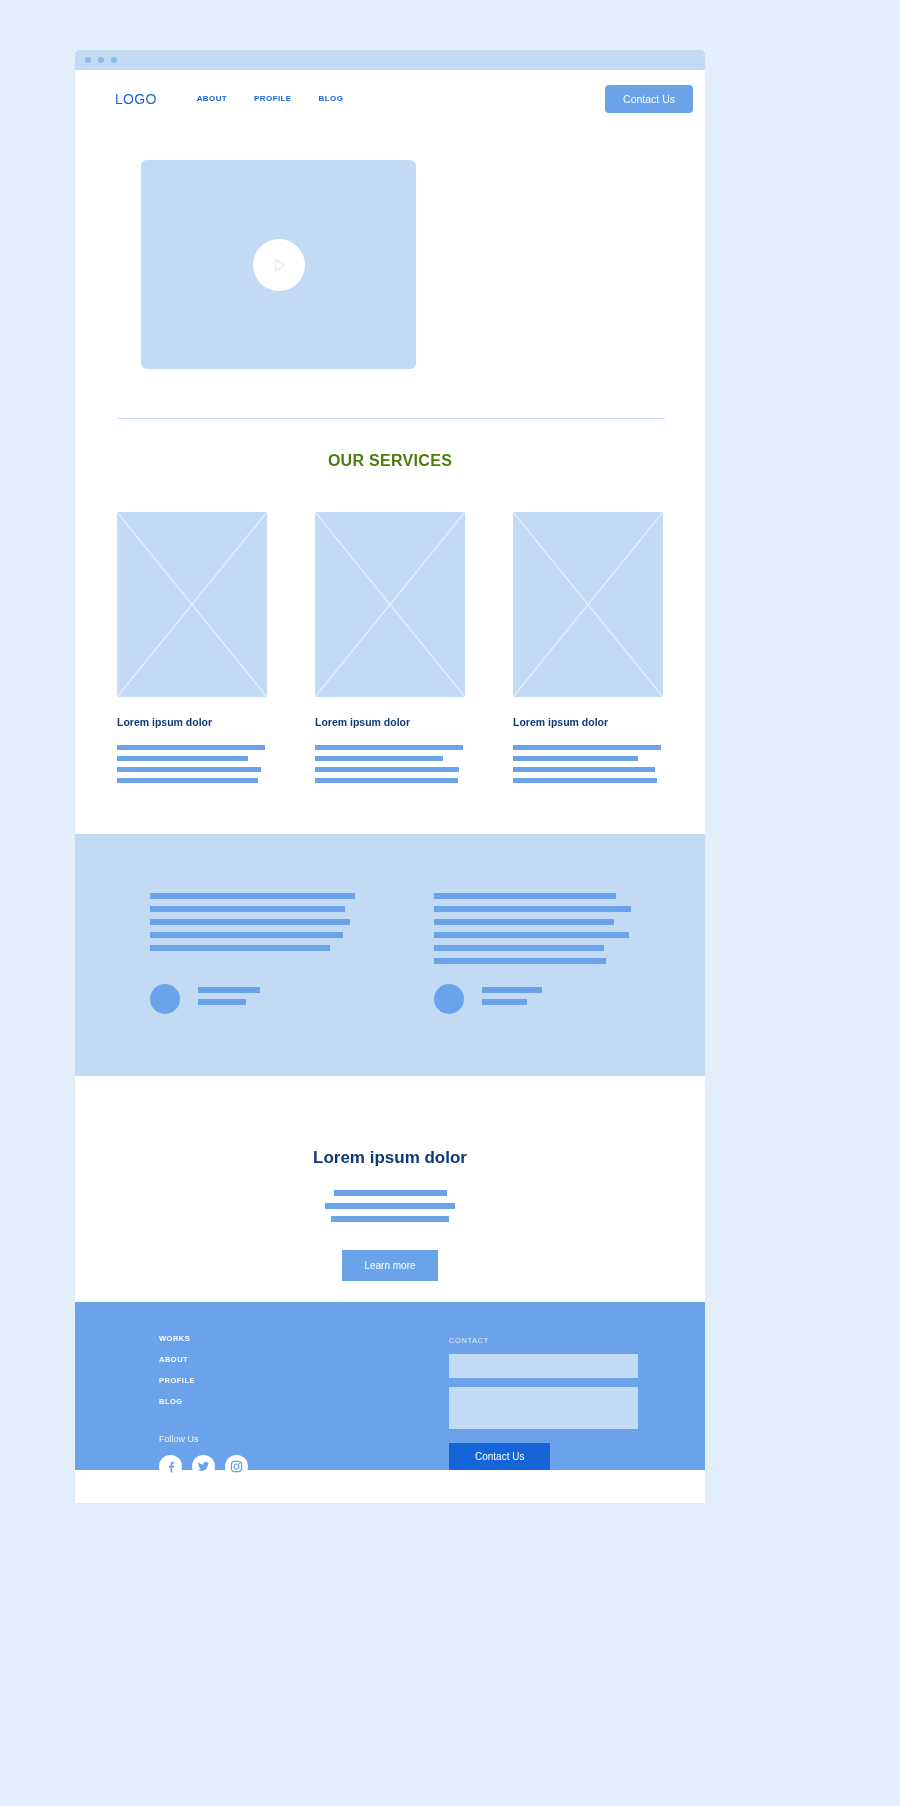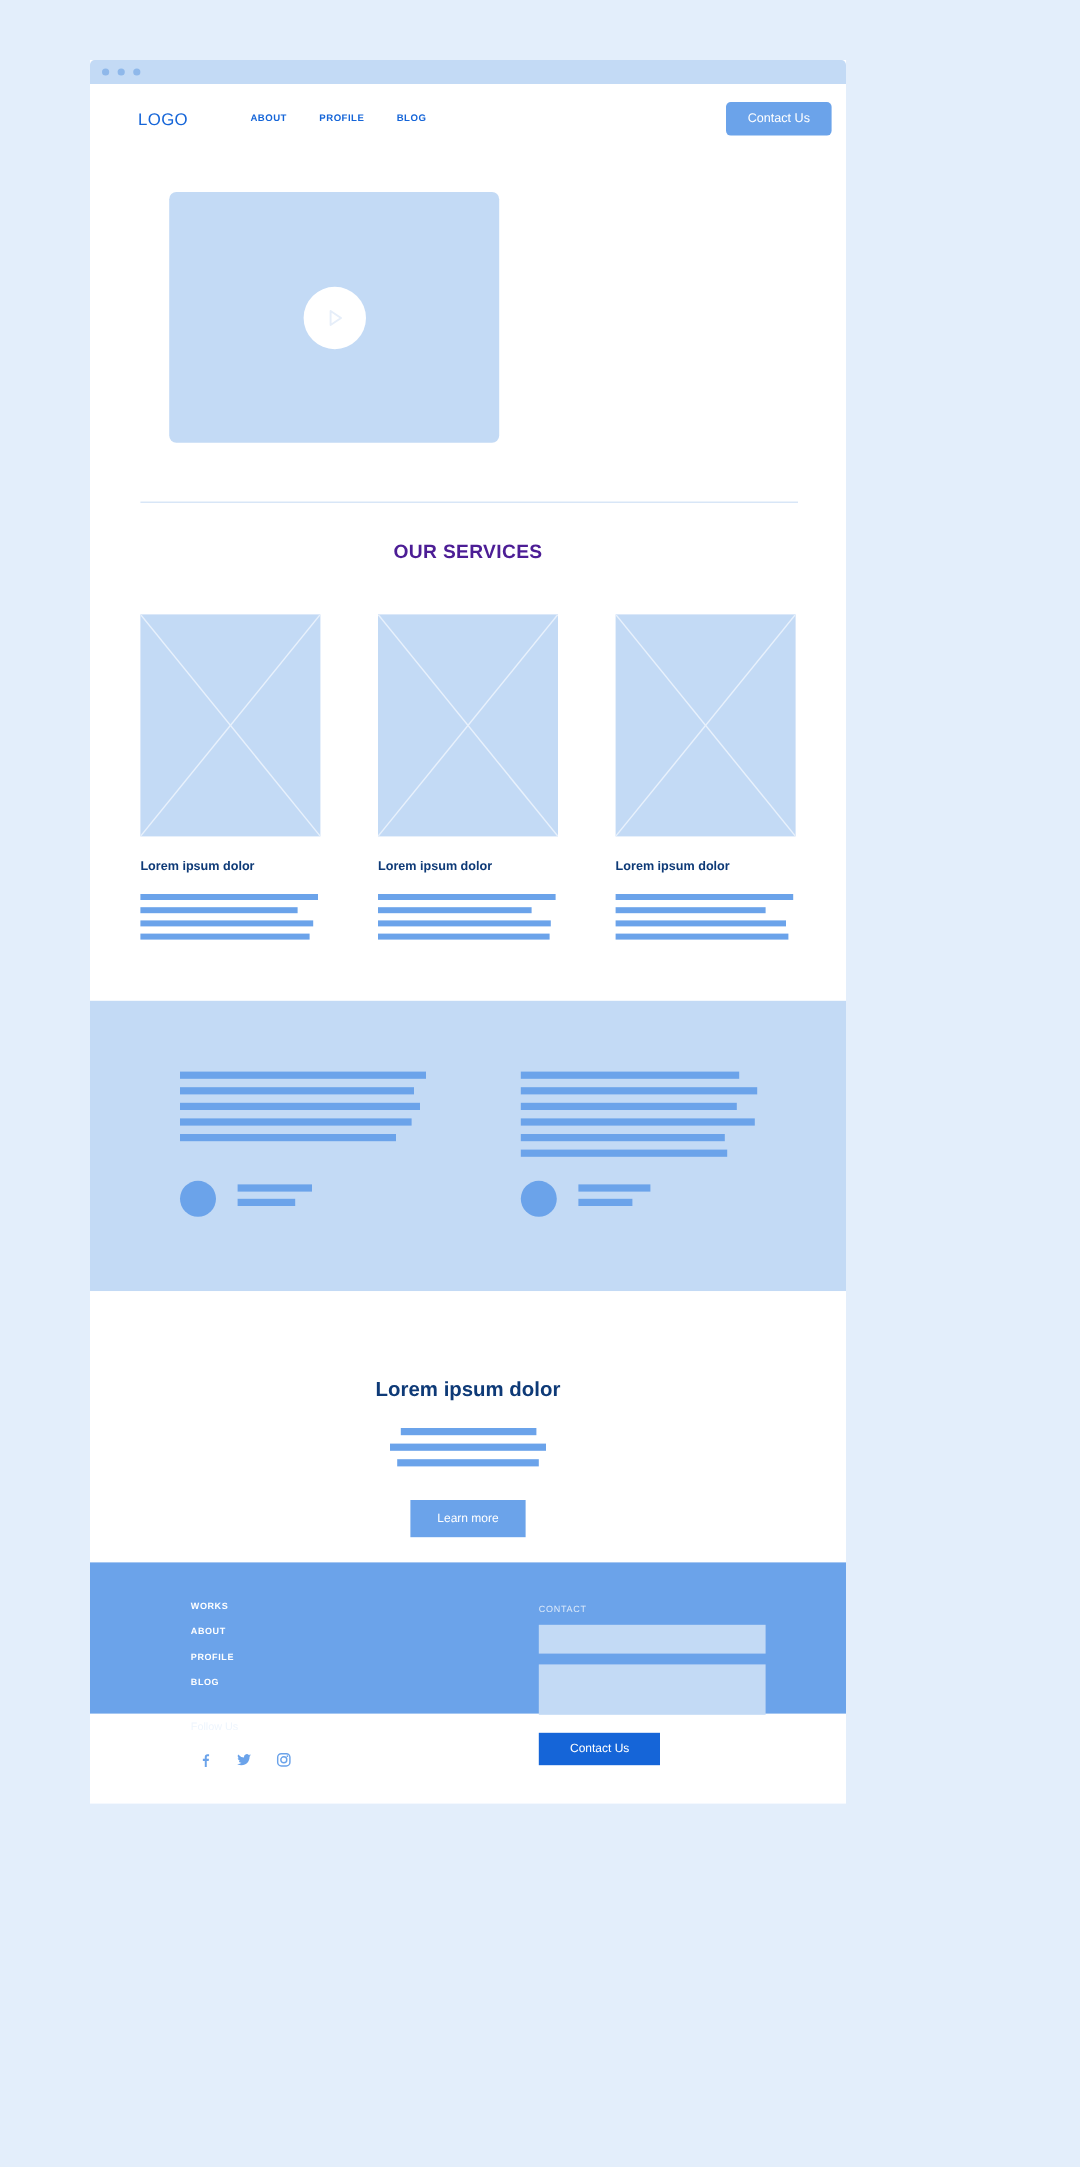--- a/index.html
+++ b/index.html
@@ -44,21 +44,20 @@
     background: #8fb8ea;
   }
 
   
   .nav {
     height: 57px;
     background: #fff;
     display: flex;
     align-items: center;
     padding: 0 12px 0 40px;
-    gap: 12px;
   }
   .logo {
     color: #1565d8;
     font-size: 14px;
     font-weight: 500;
     letter-spacing: 0.3px;
   }
   .nav-links {
     display: flex;
     gap: 27px;
@@ -138,21 +137,21 @@
   .divider {
     margin: 49px 40px 0 42px;
     height: 1px;
     background: #cfe0f6;
   }
 
   
   .services-heading {
     margin-top: 33px;
     text-align: center;
-    color: #4c1d95;
+    color: #4d7c0f;
     font-size: 16px;
     font-weight: bold;
     letter-spacing: 0.3px;
   }
   .services-grid {
     display: flex;
     gap: 48px;
     padding: 42px 42px 0 42px;
   }
   .service-card { width: 150px; }
@@ -247,21 +246,21 @@
     border: none;
     font-size: 10px;
     font-family: "Liberation Sans", sans-serif;
     padding: 10px 22px;
     cursor: pointer;
   }
 
   
   .footer {
     background: #6ba3ea;
-    height: 126px;
+    height: 168px;
     display: flex;
     padding: 32px 42px 0 84px;
   }
   .footer-left { width: 290px; }
   .footer-link {
     display: block;
     color: #fff;
     font-size: 7.5px;
     font-weight: bold;
     letter-spacing: 0.5px;

